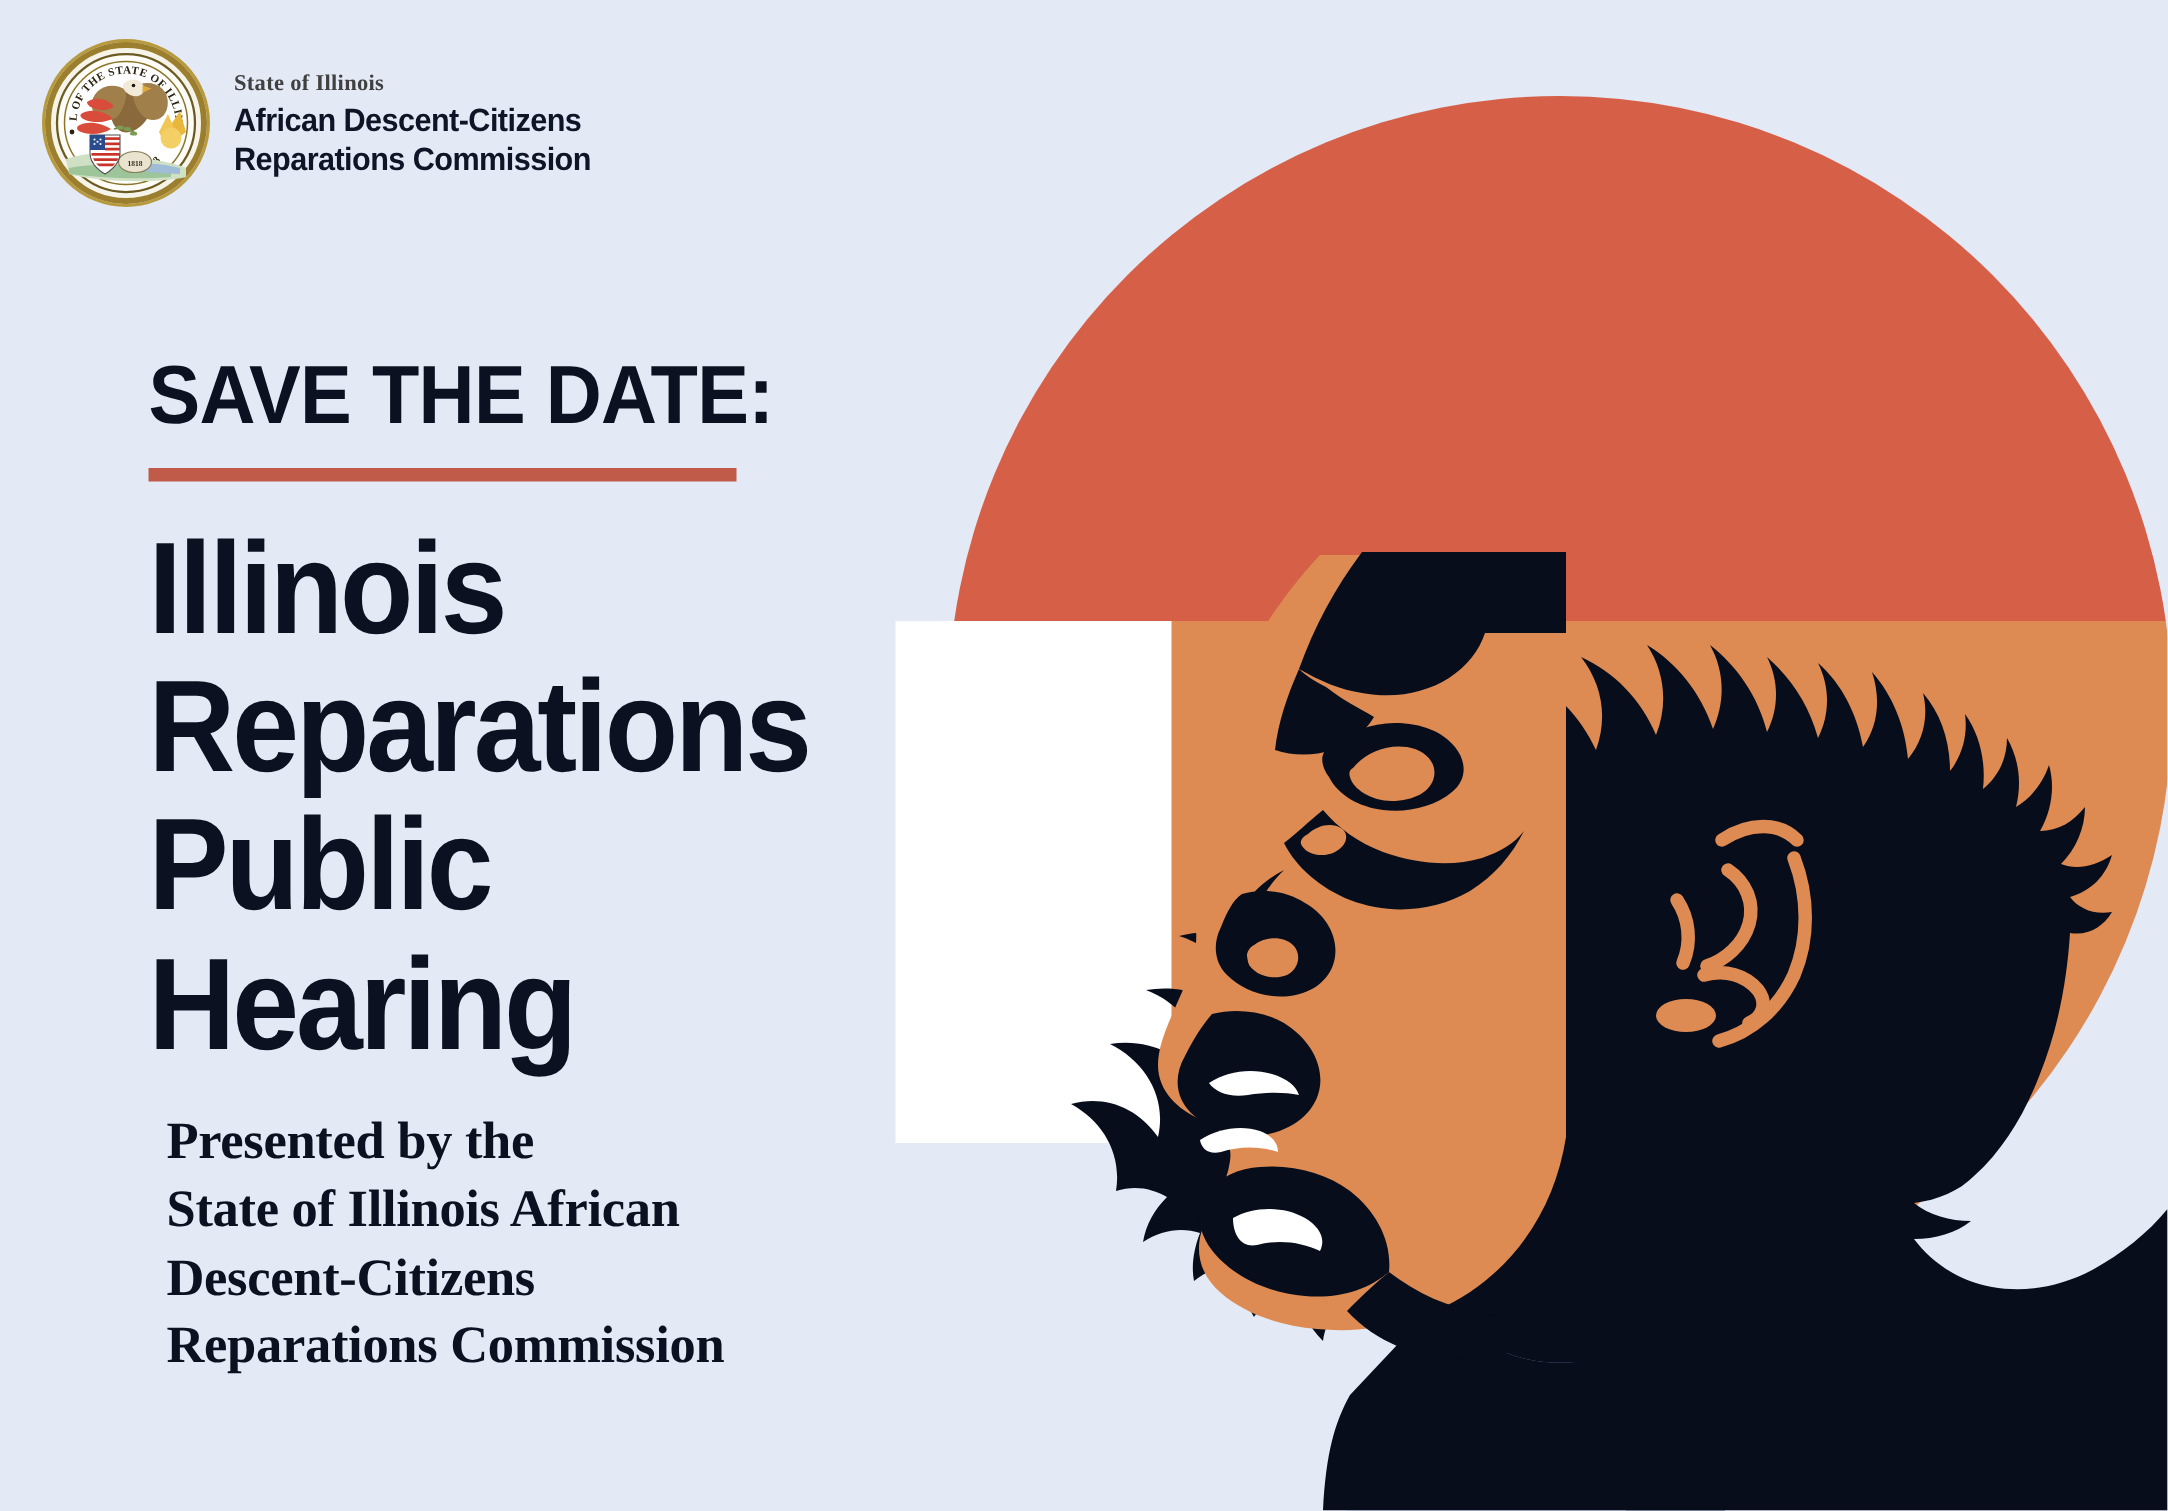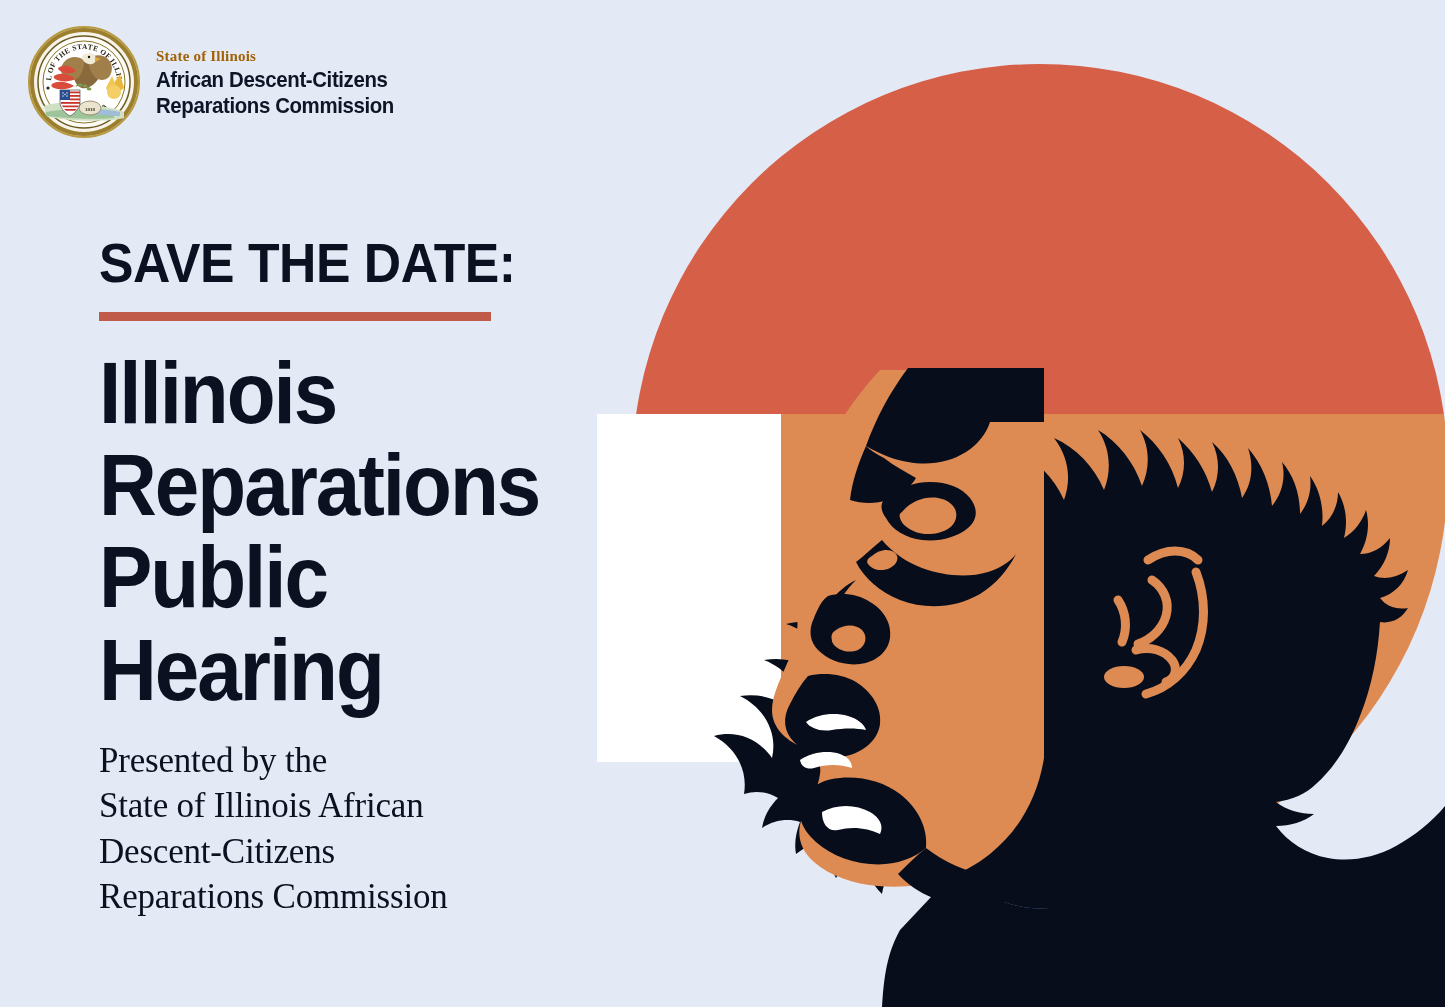--- a/index.html
+++ b/index.html
@@ -39,21 +39,21 @@
   }
   .agency-text {
     display: block;
     padding-top: 4px;
   }
   .agency-state {
     font-family: "Liberation Serif", serif;
     font-weight: 700;
     font-size: 15px;
     letter-spacing: 0.2px;
-    color: #a16207;
+    color: #404040;
     line-height: 1.1;
     margin-bottom: 3px;
   }
   .agency-name-line {
     font-family: "Liberation Sans", sans-serif;
     font-weight: 700;
     font-size: 21.5px;
     letter-spacing: -0.4px;
     color: #0d1526;
     line-height: 1.2;
@@ -96,26 +96,26 @@
     line-height: 1.06;
     letter-spacing: -2.2px;
     color: #0b1120;
     transform: scaleX(0.92);
     transform-origin: left top;
     margin: 0;
     white-space: pre-line;
   }
   .presented {
     font-family: "Liberation Serif", serif;
-    font-weight: 400;
+    font-weight: 700;
     font-size: 35px;
     line-height: 1.3;
     letter-spacing: -0.2px;
     color: #0b1120;
-    margin: 0;
+    margin: 12px;
     margin-top: 22px;
     white-space: pre-line;
   }
 
   
   .art {
     position: absolute;
     left: 0;
     top: 0;
     width: 1445px;

